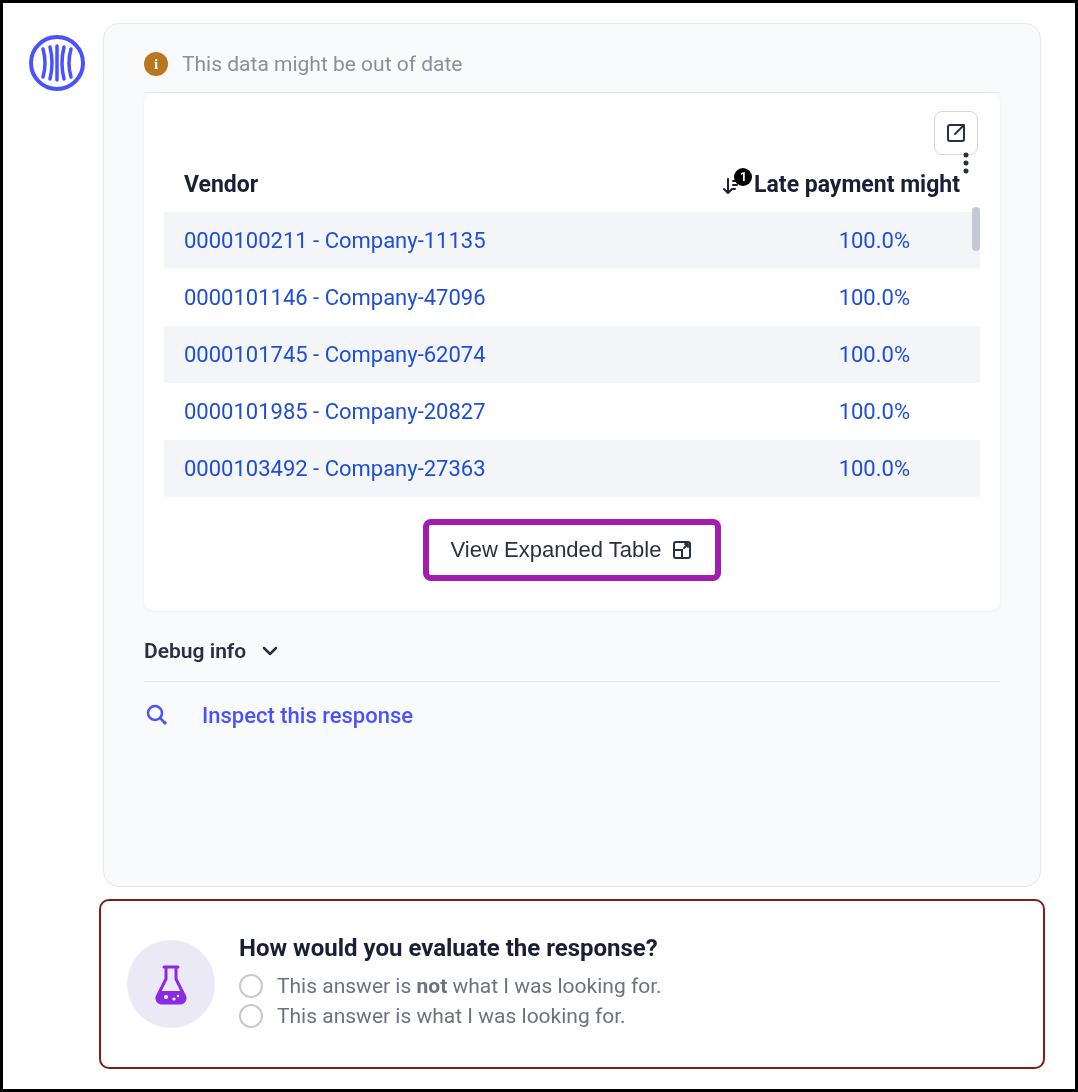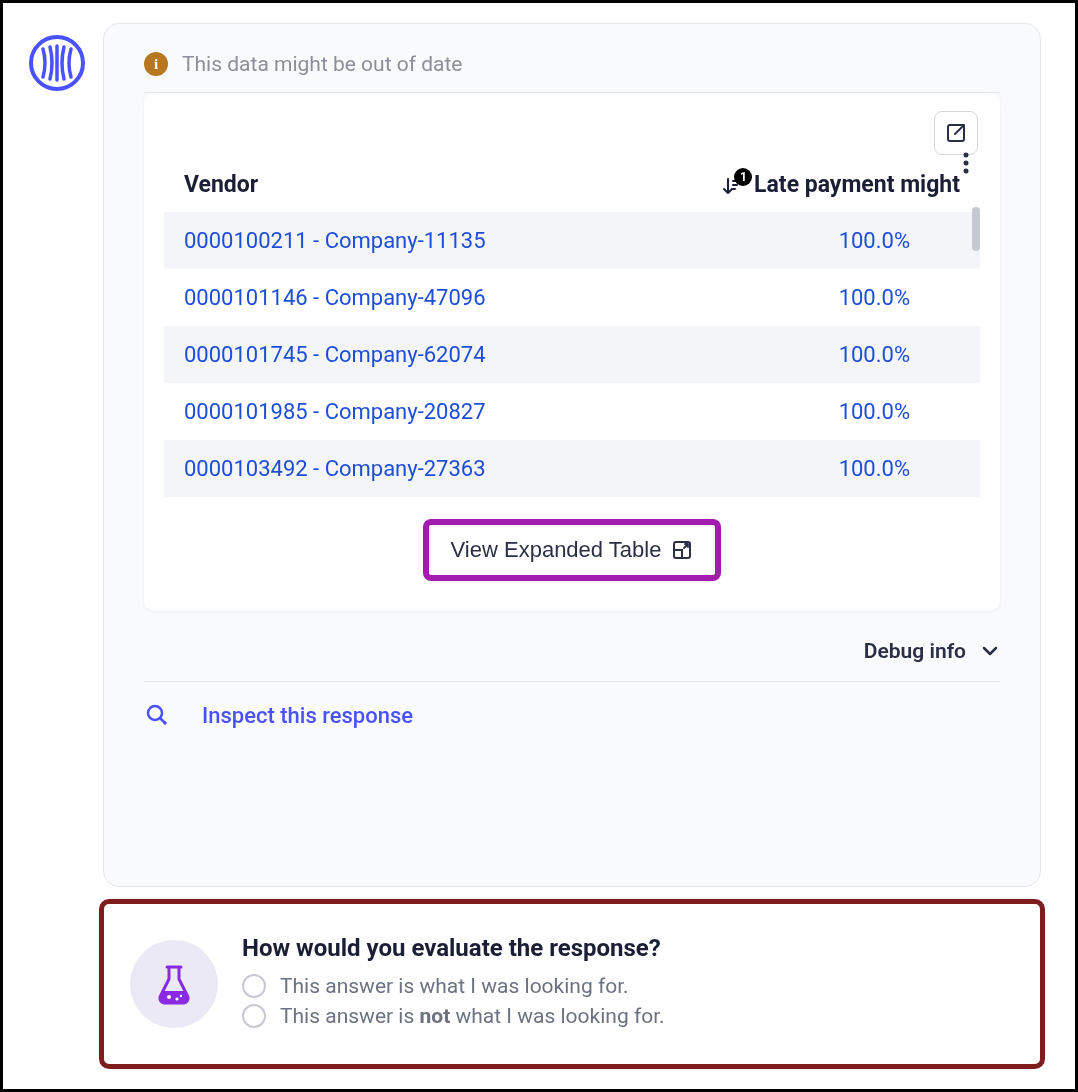--- a/index.html
+++ b/index.html
@@ -168,21 +168,20 @@
       border: 6px solid #a21caf;
       background: #fff;
       border-radius: 8px;
       padding: 12px 22px;
       font-size: 22px;
       color: #2a2f45;
       cursor: pointer;
     }
     .debug-row {
       display: flex;
-      justify-content: flex-end;
       align-items: center;
       gap: 14px;
       margin-top: 28px;
       padding-bottom: 18px;
       border-bottom: 1px solid #e3e6eb;
       cursor: pointer;
     }
     .debug-text {
       font-size: 21px;
       font-weight: 600;
@@ -199,21 +198,21 @@
       color: #4a52ff;
       font-size: 22px;
       font-weight: 500;
     }
     .feedback-box {
       position: absolute;
       left: 96px;
       right: 30px;
       bottom: 20px;
       height: 170px;
-      border: 5px solid #7f1d1d;
+      border: 2px solid #7f1d1d;
       border-radius: 10px;
       background: #fff;
       display: flex;
       align-items: center;
       gap: 24px;
       padding: 4px 26px;
     }
     .flask-circle {
       width: 88px;
       height: 88px;
@@ -378,22 +377,22 @@
       <path d="M16 6 L30 6" stroke="#8a2be2" stroke-width="3" stroke-linecap="round"></path>
       <circle cx="18" cy="36" r="2" fill="#fff"></circle>
       <circle cx="26" cy="38" r="1.6" fill="#fff"></circle>
       <circle cx="30" cy="35" r="1.2" fill="#fff"></circle>
     </svg>
   </div>
   <div class="feedback-content">
     <div class="feedback-title">How would you evaluate the response?</div>
     <div class="radio-row">
       <span class="radio-circle"></span>
-      <span class="radio-label">This answer is what I was looking for.</span>
-    </div>
-    <div class="radio-row">
-      <span class="radio-circle"></span>
       <span class="radio-label">
         <span>This answer is </span><strong>not</strong><span> what I was looking for.</span>
       </span>
     </div>
+    <div class="radio-row">
+      <span class="radio-circle"></span>
+      <span class="radio-label">This answer is what I was looking for.</span>
+    </div>
   </div>
 </div>
 
 </body></html>

